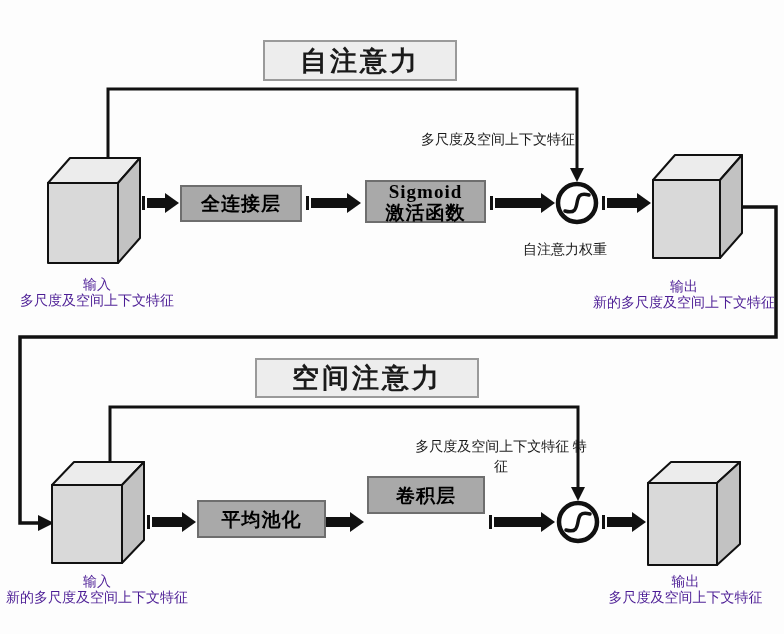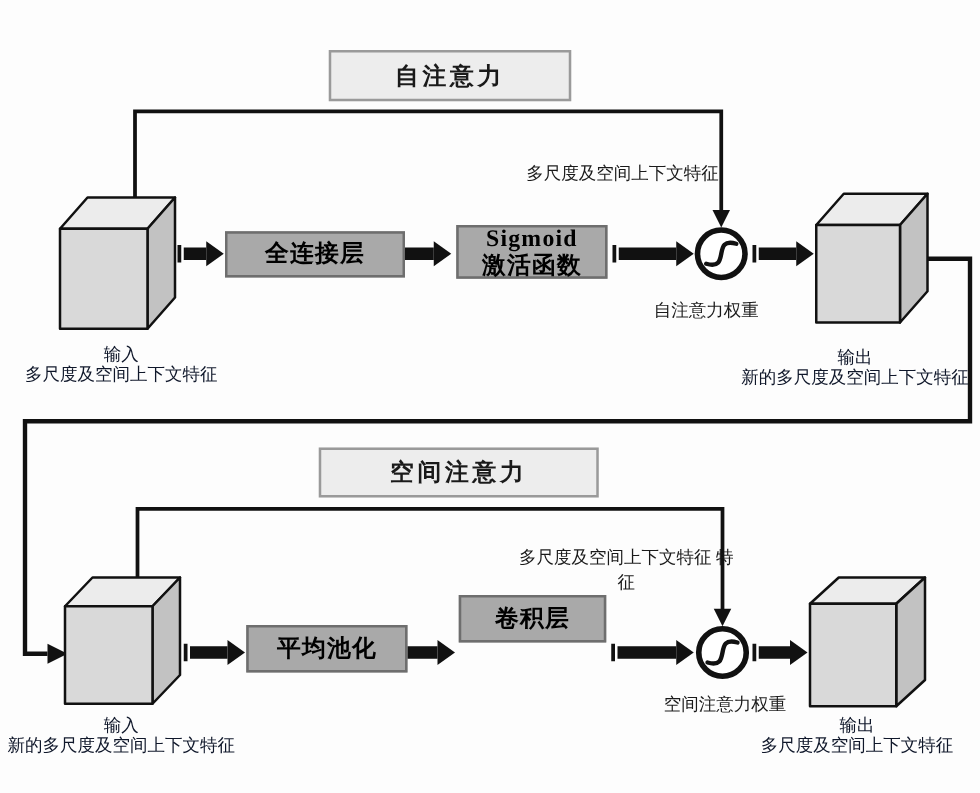--- a/index.html
+++ b/index.html
@@ -29,34 +29,34 @@
   .cube-side{fill:var(--cube-side); stroke:var(--line); stroke-width:2px; stroke-linejoin:round;}
   .arrow-part{fill:var(--line); stroke:none;}
   .sig-circle{fill:#ffffff; stroke:var(--line); stroke-width:4.5px;}
   .sig-s{fill:none; stroke:var(--line); stroke-width:3.5px; stroke-linecap:round;}
   
   .abs{position:absolute;}
   .title-box{
     background:var(--title-box-fill);
     border:2px solid var(--title-box-border);
     display:flex; align-items:center; justify-content:center;
-    font-size:19px; font-weight:bold; color:#1a1a1a; letter-spacing:3px;
+    font-size:27px; font-weight:bold; color:#1a1a1a; letter-spacing:3px;
     box-sizing:border-box;
   }
   .process-box{
     background:var(--process-box-fill);
     border:2px solid var(--process-box-border);
     display:flex; flex-direction:column; align-items:center; justify-content:center;
     font-size:19px; font-weight:bold; color:#000;
     box-sizing:border-box; line-height:21px; letter-spacing:1px;
   }
   .process-box .serif-line{font-family:"Liberation Serif", serif;}
   .caption{
     font-family:"Liberation Serif", serif;
-    font-size:14px; color:#0f172a; text-align:center; line-height:16px;
+    font-size:14px; color:#4c1d95; text-align:center; line-height:16px;
   }
   .caption .cap-line2{display:block;}
   .annot{
     font-family:"Liberation Serif", serif;
     font-size:14px; color:#1a1a1a; text-align:center; line-height:20px;
   }
 </style>
 </head>
 <body>
 
@@ -149,21 +149,21 @@
     </g>
   </svg>
 
   <div class="abs title-box" style="left:263px; top:40px; width:194px; height:41px;">
     <span>自注意力</span>
   </div>
   <div class="abs title-box" style="left:255px; top:358px; width:224px; height:40px;">
     <span>空间注意力</span>
   </div>
 
-  <div class="abs process-box" style="left:180px; top:185px; width:144px; height:37px;">
+  <div class="abs process-box" style="left:180px; top:185px; width:122px; height:37px;">
     <span>全连接层</span>
   </div>
   <div class="abs process-box" style="left:365px; top:180px; width:121px; height:43px;align-items:center;">
     <span class="serif-line">Sigmoid</span>
     <span>激活函数</span>
   </div>
   <div class="abs process-box" style="left:197px; top:500px; width:129px; height:38px;">
     <span>平均池化</span>
   </div>
   <div class="abs process-box" style="left:367px; top:476px; width:118px; height:38px;">
@@ -182,23 +182,20 @@
   </div>
   <div class="abs caption" style="left:588px; top:279px; width:192px;">
     <span>输出</span>
     <span class="cap-line2">新的多尺度及空间上下文特征</span>
   </div>
 
   <div class="abs annot" style="left:410px; top:437px; width:182px;">
     <span>多尺度及空间上下文特征</span>
     <span class="cap-line2">特征</span>
   </div>
-  <div class="abs annot" style="left:510px; top:555px; width:140px;">
-    <span>空间注意力权重</span>
-  </div>
   <div class="abs caption" style="left:1px; top:574px; width:192px;">
     <span>输入</span>
     <span class="cap-line2">新的多尺度及空间上下文特征</span>
   </div>
   <div class="abs caption" style="left:588px; top:574px; width:195px;">
     <span>输出</span>
     <span class="cap-line2">多尺度及空间上下文特征</span>
   </div>
 
 </div>

